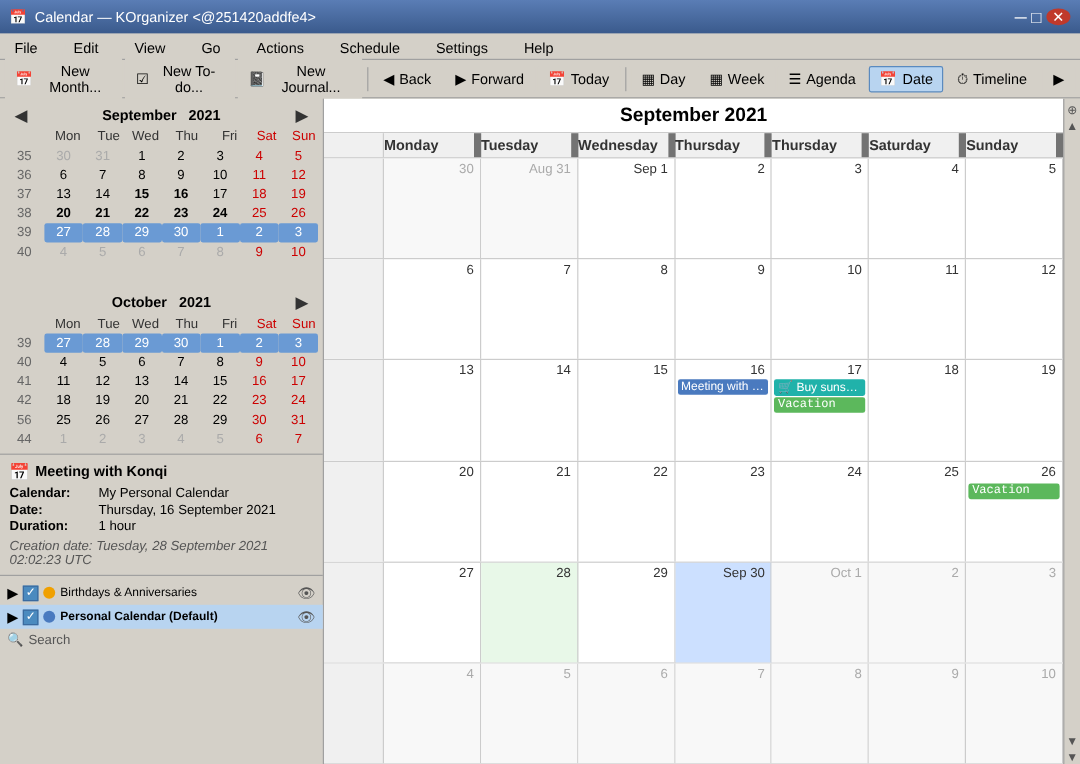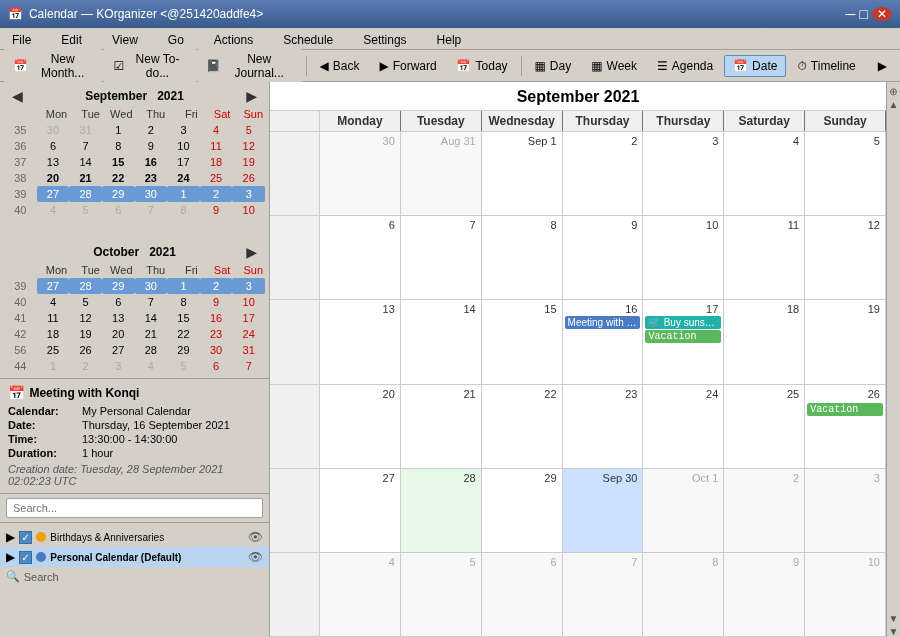--- a/index.html
+++ b/index.html
@@ -178,25 +178,24 @@
 
     
     .day-headers {
       display: grid;
       grid-template-columns: 50px repeat(7, 1fr);
       background: #f0f0f0;
       border-bottom: 1px solid #ccc;
     }
     .day-header-spacer { border-right: 1px solid #ccc; }
     .day-header {
-      text-align: center;
       padding: 3px 0;
       font-size: 12px;
       font-weight: bold;
-      border-right: 1px solid #737373;
+      border-right: 6px solid #737373;
       color: #333;
     }
 
     
     .cal-grid-container {
       flex: 1;
       overflow: hidden;
       display: flex;
       flex-direction: column;
     }
@@ -516,33 +515,26 @@
       </div>
       <div class="event-field">
         <span class="event-label">Calendar:</span>
         <span>My Personal Calendar</span>
       </div>
       <div class="event-field">
         <span class="event-label">Date:</span>
         <span>Thursday, 16 September 2021</span>
       </div>
       <div class="event-field">
-        <span class="event-label">Time:</span>
-        <span>13:30:00 - 14:30:00</span>
-      </div>
-      <div class="event-field">
         <span class="event-label">Duration:</span>
         <span>1 hour</span>
       </div>
       <div class="event-creation">Creation date: Tuesday, 28 September 2021<br>02:02:23 UTC</div>
     </div>
 
-    <div class="search-box">
-      <input type="text" class="search-input" placeholder="Search..." style="">
-    </div>
 
     <div class="cal-list">
       <div class="cal-list-item">
         <span>▶</span>
         <div class="cal-checkbox checked">✓</div>
         <div class="cal-color-dot" style="background:#f0a000;"></div>
         <span class="cal-name">Birthdays &amp; Anniversaries</span>
         <span class="cal-eye">👁</span>
       </div>
       <div class="cal-list-item selected">

